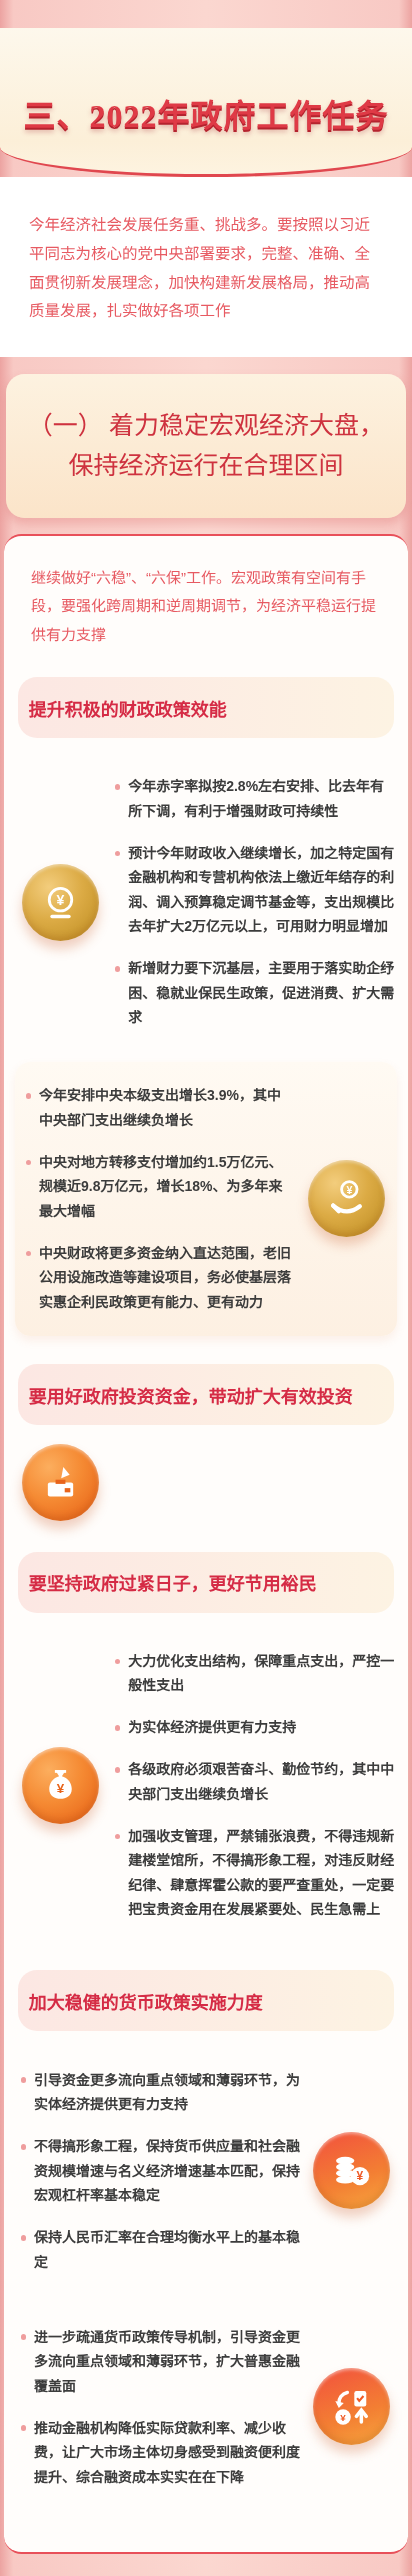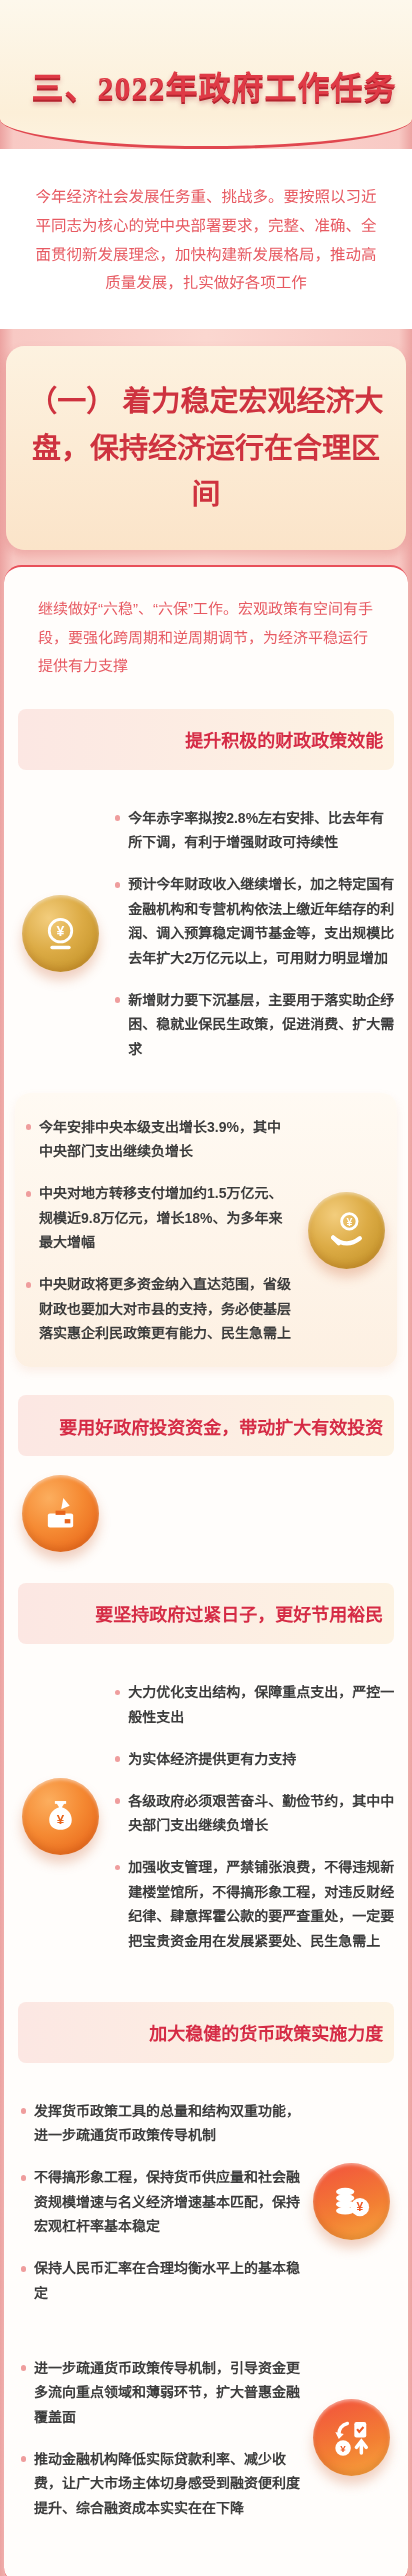--- a/index.html
+++ b/index.html
@@ -5,85 +5,86 @@
   html,body{margin:0;padding:0;}
   body{
     width:412px;
     font-family:"Liberation Sans","DejaVu Sans",sans-serif;
     background:linear-gradient(90deg,#eca3a1 0px,#f8c9c4 13.4px,#fbd7d0 206px,#f8c9c4 399px,#eca3a1 412px);
   }
   
   .header-band{
     background:linear-gradient(180deg,#fdf8ec 0%,#fcefd8 100%);
     padding:62px 15.5px 5.2px 15.5px;
-    text-align:right;
+    text-align:center;
+    margin-top:28px;
   }
   .page-title{
     margin:0;
     font-family:"Liberation Serif","DejaVu Serif",serif;
     font-size:32px;
     font-weight:900;
     letter-spacing:1px;
     color:#df3a46;
     text-shadow:0 1.5px 0 #b5232e,0 4.1px 5.2px rgba(160,30,40,.35);
   }
   .header-arc{
     height:33px;
     background:linear-gradient(180deg,#fcefd8,#fdf3e0);
     border-bottom:3.1px solid #e0474f;
     border-radius:0 0 50% 50% / 0 0 30px 30px;
   }
   
-  .intro{background:#ffffff;padding:34px 29px 31px 29px;text-align:center;}
+  .intro{background:#ffffff;padding:34px 29px 31px 29px;}
   .intro p{
     margin:0;
     color:#e75a62;
     font-size:15.5px;
     line-height:1.85;
   }
   
   .part-title-panel{
     margin:17.5px 6.2px 15.5px 6.2px;
     background:linear-gradient(180deg,#fdf2e0 0%,#fbe4c9 100%);
     border-radius:18.5px;
     padding:32px 17.5px;
     text-align:center;
     box-shadow:0 5.2px 9.3px rgba(214,92,92,.28);
   }
   .part-title{
     margin:0;
     font-family:"Liberation Serif","DejaVu Serif",serif;
-    font-size:29px;
-    font-weight:700;
+    font-size:25px;
+    font-weight:400;
     line-height:1.6;
     color:#ce323f;
   }
   
   .part-body{
     margin:0 4.1px 13.4px 4.1px;
     background:#fffdfb;
     border-top:2.1px solid #e8505a;
     border-bottom:2.1px solid #e8505a;
     border-radius:17.5px;
     padding:28px 0 33px 0;
   }
   .lead-red{
     margin:0 0 13.4px 0;
-    padding:0 34px;
+    padding:0 27px;
     color:#e75a62;
     font-size:15px;
     line-height:1.9;
   }
   
   .sub-header{
     margin:28px 14.4px 15.5px 14.4px;
     background:linear-gradient(90deg,#fce7e3 0%,#fdf3e3 100%);
-    border-radius:8px;
+    border-radius:19px;
     padding:17.5px 10.3px;
-    text-align:right;
+    text-align:left;
     font-family:Liberation Serif, serif;
   }
   .sub-header span{
     font-size:18px;
     font-weight:bold;
     color:#d52b45;
   }
   
   .group{display:flex;align-items:center;gap:8.2px;padding:3.1px 13.4px;margin:9.3px 0;}
   .group .bullets{flex:1;}
@@ -157,21 +158,21 @@
         <ul class="bullets">
           <li>今年赤字率拟按2.8%左右安排、比去年有所下调，有利于增强财政可持续性</li>
           <li>预计今年财政收入继续增长，加之特定国有金融机构和专营机构依法上缴近年结存的利润、调入预算稳定调节基金等，支出规模比去年扩大2万亿元以上，可用财力明显增加</li>
           <li>新增财力要下沉基层，主要用于落实助企纾困、稳就业保民生政策，促进消费、扩大需求</li>
         </ul>
       </div>
       <div class="group card">
         <ul class="bullets">
           <li>今年安排中央本级支出增长3.9%，其中中央部门支出继续负增长</li>
           <li>中央对地方转移支付增加约1.5万亿元、规模近9.8万亿元，增长18%、为多年来最大增幅</li>
-          <li>中央财政将更多资金纳入直达范围，省级财政也要加大对市县的支持，务必使基层落实惠企利民政策更有能力、民生急需上</li>
+          <li>中央财政将更多资金纳入直达范围，老旧公用设施改造等建设项目，务必使基层落实惠企利民政策更有能力、更有动力</li>
         </ul>
         <div class="icon-col">
           <div class="badge gold">
             <svg viewBox="0 0 64 64" xmlns="http://www.w3.org/2000/svg">
               <circle cx="36" cy="19" r="11" fill="none" stroke="#fff" stroke-width="4"></circle>
               <text x="36" y="25" font-size="15" fill="#fff" text-anchor="middle" font-weight="bold" font-family="sans-serif">¥</text>
               <path d="M13 42q19 16 38 1" stroke="#fff" stroke-width="6" fill="none" stroke-linecap="round"></path>
               <path d="M13 42l8 8" stroke="#fff" stroke-width="6" stroke-linecap="round"></path>
             </svg>
           </div>
@@ -204,21 +205,21 @@
         <ul class="bullets">
           <li>大力优化支出结构，保障重点支出，严控一般性支出</li>
           <li>为实体经济提供更有力支持</li>
           <li>各级政府必须艰苦奋斗、勤俭节约，其中中央部门支出继续负增长</li>
           <li>加强收支管理，严禁铺张浪费，不得违规新建楼堂馆所，不得搞形象工程，对违反财经纪律、肆意挥霍公款的要严查重处，一定要把宝贵资金用在发展紧要处、民生急需上</li>
         </ul>
       </div>
       <div class="sub-header"><span>加大稳健的货币政策实施力度</span></div>
       <div class="group">
         <ul class="bullets">
-          <li>发挥货币政策工具的总量和结构双重功能，进一步疏通货币政策传导机制</li>
+          <li>引导资金更多流向重点领域和薄弱环节，为实体经济提供更有力支持</li>
           <li>不得搞形象工程，保持货币供应量和社会融资规模增速与名义经济增速基本匹配，保持宏观杠杆率基本稳定</li>
           <li>保持人民币汇率在合理均衡水平上的基本稳定</li>
         </ul>
         <div class="icon-col">
           <div class="badge redorange">
             <svg viewBox="0 0 64 64" xmlns="http://www.w3.org/2000/svg">
               <ellipse cx="23" cy="18" rx="13" ry="5.5" fill="#fff"></ellipse>
               <ellipse cx="23" cy="27" rx="13" ry="5.5" fill="#fff"></ellipse>
               <ellipse cx="23" cy="36" rx="13" ry="5.5" fill="#fff"></ellipse>
               <ellipse cx="23" cy="45" rx="13" ry="5.5" fill="#fff"></ellipse>

